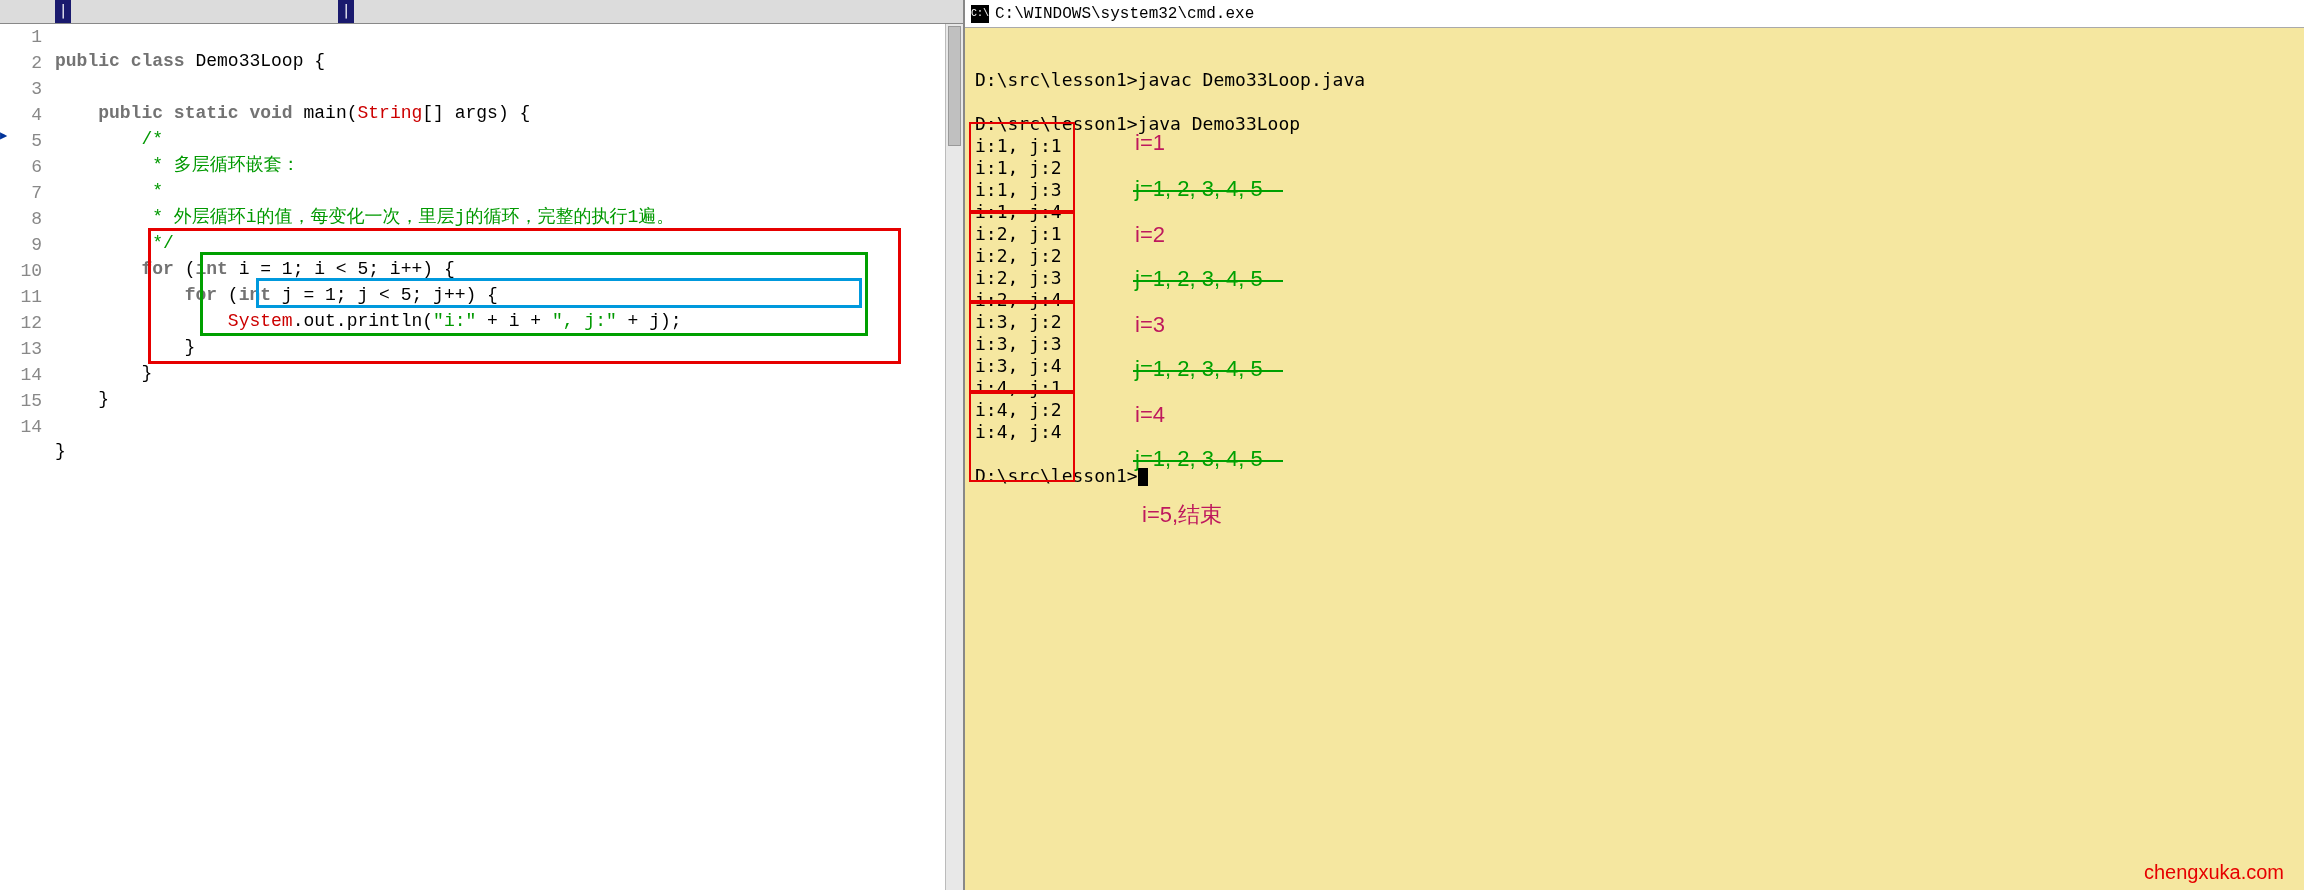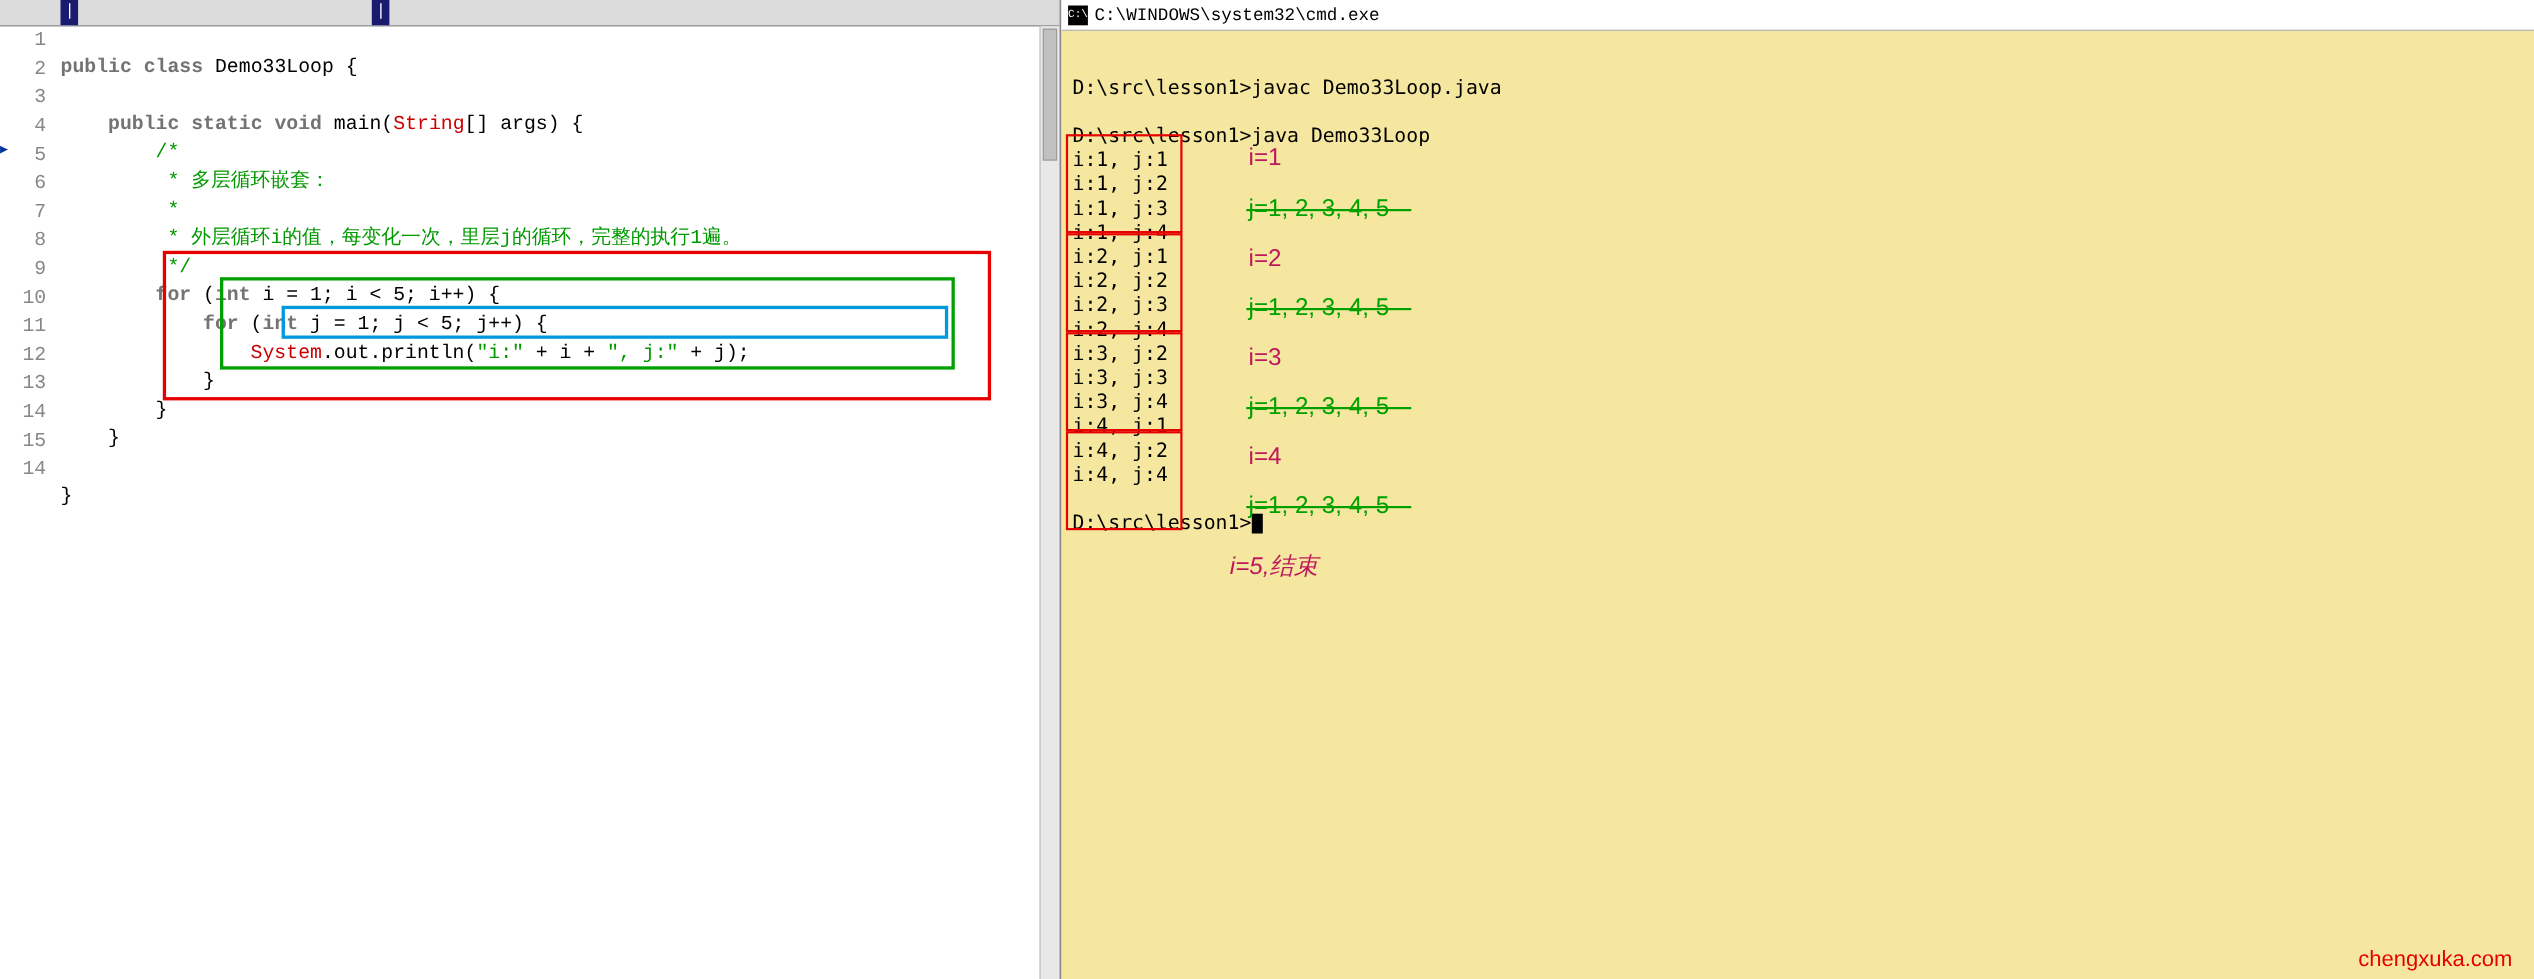--- a/index.html
+++ b/index.html
@@ -160,19 +160,19 @@
       </div>
       <div class="j-strike" style="left:170px; top:330px;">
         <span class="j-strike-text">j=1, 2, 3, 4, 5</span>
         <div class="j-strike-line"></div>
       </div>
       <div class="j-strike" style="left:170px; top:420px;">
         <span class="j-strike-text">j=1, 2, 3, 4, 5</span>
         <div class="j-strike-line"></div>
       </div>
 
-      <div class="ann-red" style="left:153px; top:476px;font-style:italic;">i=5,结束</div>
+      <div class="ann-red" style="left:177px; top:476px;">i=5,结束</div>
     </div>
 
     <div class="watermark">chengxuka.com</div>
   </div>
 
 </div>
 
 </body></html>

